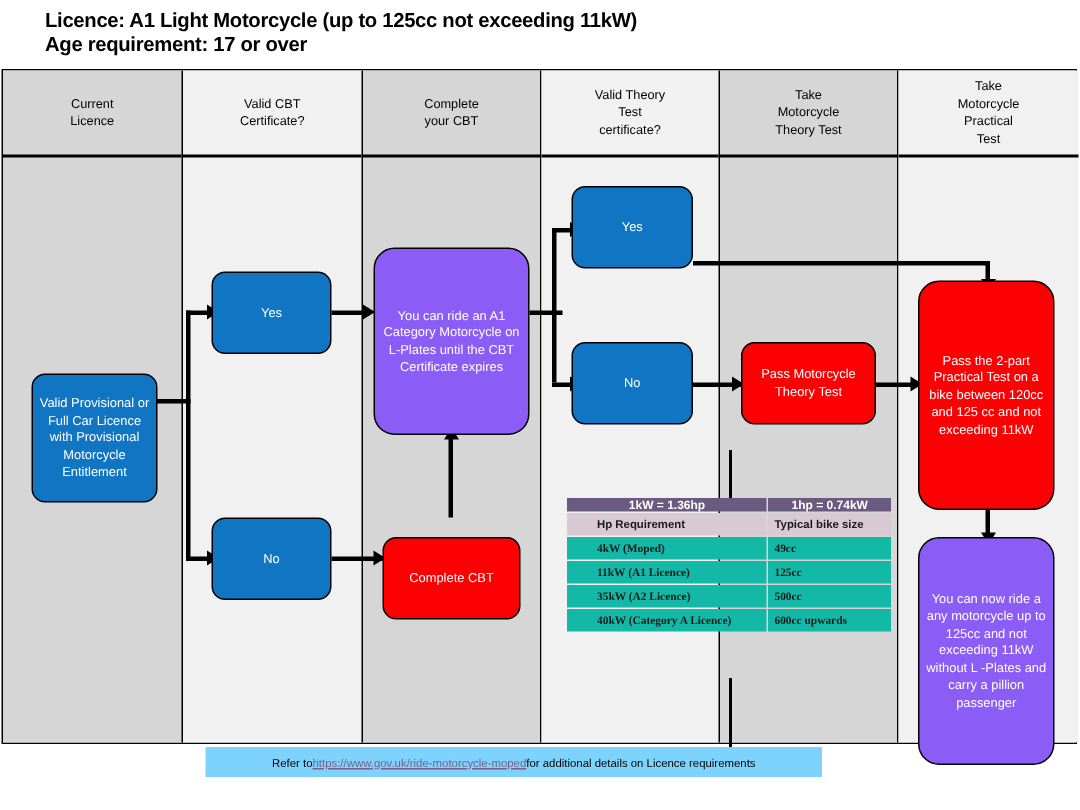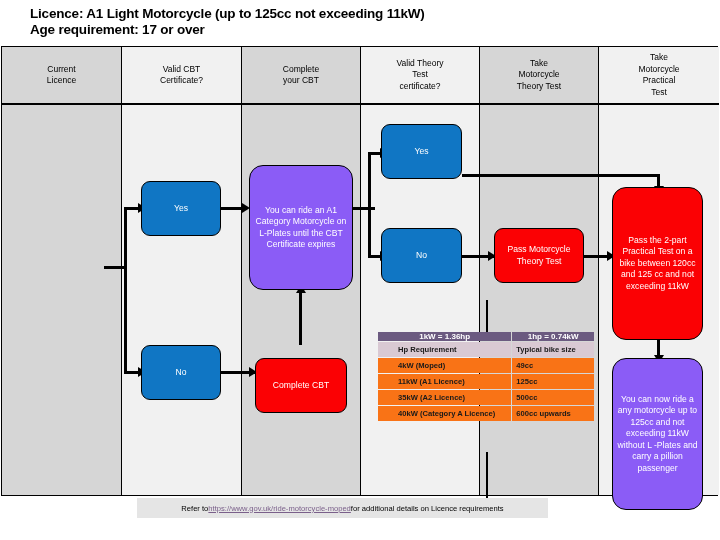--- a/index.html
+++ b/index.html
@@ -62,28 +62,28 @@
 
   
   .spec{
     position:absolute;left:377px;top:331px;width:218px;z-index:6;
     border-collapse:separate;border-spacing:1.5px;
     font-size:7.6px;color:#1a1a1a;
   }
   .spec td{padding:3px 4px;vertical-align:middle;}
   .spec tr.hdr td{background:#6b5a80;color:#ffffff;font-weight:bold;text-align:center;font-size:8px;padding:0 2px;}
   .spec tr.sub td{background:#d9c9d3;font-weight:bold;}
-  .spec tr.row td{background:#f97316;font-weight:bold;}
+  .spec tr.row td{background:#14b8a6;font-weight:bold;font-family:Liberation Serif, serif;}
   .spec td.c1{width:62%;padding-left:20px;}
   .spec td.c2{width:38%;}
 
   
   .note{
     position:absolute;left:137px;top:498px;width:411px;height:20px;
-    background:#e5e5e5;z-index:7;
+    background:#7dd3fc;z-index:7;
     display:flex;align-items:center;justify-content:center;
     font-size:7.6px;color:#000;white-space:nowrap;
   }
   .note a{color:#7a5f8a;text-decoration:underline;}
 </style>
 </head>
 <body>
 
 <div id="root">
 
@@ -146,20 +146,21 @@
 
   <div class="hline" style="left:583px;top:255px;width:30px;"></div>
   <div class="arrow right" style="left:607px;top:251px;"></div>
 
   <div class="vline" style="left:657px;top:340px;height:18px;"></div>
   <div class="arrow down" style="left:654px;top:355px;"></div>
 
   <div class="vline" style="left:486px;top:300px;height:32px;width:2px;"></div>
   <div class="vline" style="left:486px;top:452px;height:48px;width:2px;"></div>
 
+  <div class="node blue" style="left:21px;top:249px;width:84px;height:86px;">Valid Provisional or Full Car Licence with Provisional Motorcycle Entitlement</div>
 
   <div class="node blue" style="left:141px;top:181px;width:80px;height:55px;">Yes</div>
 
   <div class="node blue" style="left:141px;top:345px;width:80px;height:55px;">No</div>
 
   <div class="node green big" style="left:249px;top:165px;width:104px;height:125px;">You can ride an A1 Category Motorcycle on L-Plates until the CBT Certificate expires</div>
 
   <div class="node red" style="left:255px;top:358px;width:92px;height:55px;">Complete CBT</div>
 
   <div class="node blue" style="left:381px;top:124px;width:81px;height:55px;">Yes</div>

